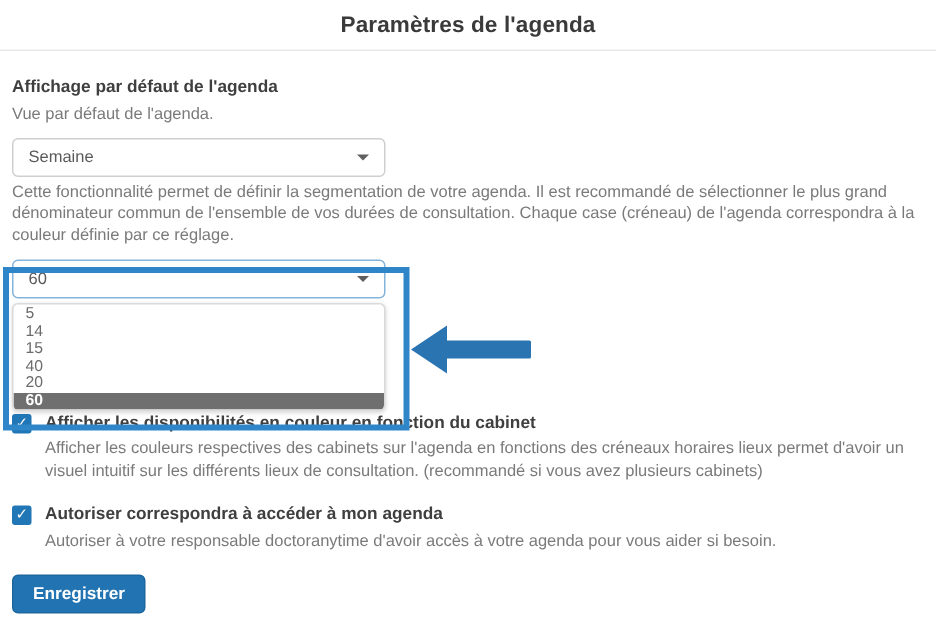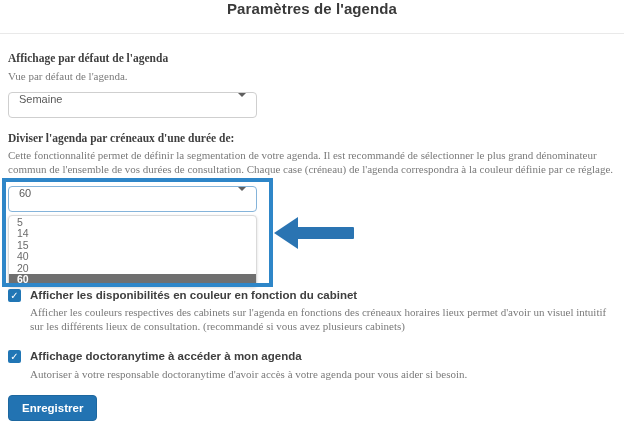--- a/index.html
+++ b/index.html
@@ -3,34 +3,34 @@
 <meta charset="utf-8">
 <style>
   html,body{margin:0;padding:0;}
   body{
     width:624px;height:423px;position:relative;overflow:hidden;
     background:#ffffff;color:#424242;
     font-family:"Liberation Sans", sans-serif;font-size:11px;
   }
   .header{
     height:33px;border-bottom:1px solid #e9e9e9;
-    display:flex;align-items:flex-start;justify-content:center;background:#fff;
+    display:flex;align-items:center;justify-content:center;background:#fff;
   }
   .page-title{font-size:15px;font-weight:bold;color:#3a3a3a;letter-spacing:.1px;}
   .content{padding:0 8px;}
-  .field-label{font-weight:bold;font-size:11.5px;color:#3f3f3f;line-height:13px;font-family:Liberation Serif, serif;}
-  .field-desc{font-size:11px;color:#7a7a7a;line-height:14.5px;font-family:Liberation Serif, serif;}
+  .field-label{font-weight:bold;font-size:11.5px;color:#3f3f3f;line-height:13px;}
+  .field-desc{font-size:11px;color:#7a7a7a;line-height:14.5px;}
   .mt18{margin-top:18px;} .mt14{margin-top:14px;} .mt16{margin-top:16px;}
   .mt9{margin-top:9px;} .mt8{margin-top:8px;} .mt4{margin-top:4px;} .mt3{margin-top:3px;}
   .mt2{margin-top:2px;}
 
   .select{
     width:249px;height:26px;box-sizing:border-box;background:#fff;
     border:1px solid #cfcfcf;border-radius:4px;
-    display:flex;align-items:flex-start;justify-content:space-between;
+    display:flex;align-items:center;justify-content:space-between;
     padding:0 10px;font-size:11px;color:#5a5a5a;cursor:pointer;
   }
   .select.focused{border-color:#85b4da;}
   .caret-down{
     width:0;height:0;border-left:4px solid transparent;
     border-right:4px solid transparent;border-top:4px solid #5f5f5f;
   }
   .dropdown-panel{
     width:249px;box-sizing:border-box;background:#fff;
     border:1px solid #dadada;border-radius:4px;overflow:hidden;
@@ -81,21 +81,20 @@
 
   
   <div class="field-label mt18">Affichage par défaut de l'agenda</div>
   <div class="field-desc mt4">Vue par défaut de l'agenda.</div>
   <div class="select mt8">
     <span>Semaine</span>
     <span class="caret-down"></span>
   </div>
 
   
-  <div class="field-label mt14">Diviser l'agenda par créneaux d'une durée de:</div>
   <div class="field-desc mt3">Cette fonctionnalité permet de définir la segmentation de votre agenda. Il est recommandé de sélectionner le plus grand dénominateur commun de l'ensemble de vos durées de consultation. Chaque case (créneau) de l'agenda correspondra à la couleur définie par ce réglage.</div>
 
   <div class="select focused mt9">
     <span>60</span>
     <span class="caret-down"></span>
   </div>
 
   <div class="dropdown-panel mt3">
 
       <div class="option">5</div>
@@ -118,21 +117,21 @@
     </span>
     <span class="check-label">Afficher les disponibilités en couleur en fonction du cabinet</span>
   </div>
   <div class="field-desc check-desc mt3">Afficher les couleurs respectives des cabinets sur l'agenda en fonctions des créneaux horaires lieux permet d'avoir un visuel intuitif sur les différents lieux de consultation. (recommandé si vous avez plusieurs cabinets)</div>
 
   
   <div class="check-row mt16">
     <span class="checkbox">
       <span>✓</span>
     </span>
-    <span class="check-label">Affichage doctoranytime à accéder à mon agenda</span>
+    <span class="check-label">Autoriser correspondra à accéder à mon agenda</span>
   </div>
   <div class="field-desc check-desc mt4">Autoriser à votre responsable doctoranytime d'avoir accès à votre agenda pour vous aider si besoin.</div>
 
   <button class="save-btn">Enregistrer</button>
 </div>
 
 <div class="annotation-box"></div>
 <div class="arrow-head"></div>
 <div class="arrow-shaft"></div>
 

